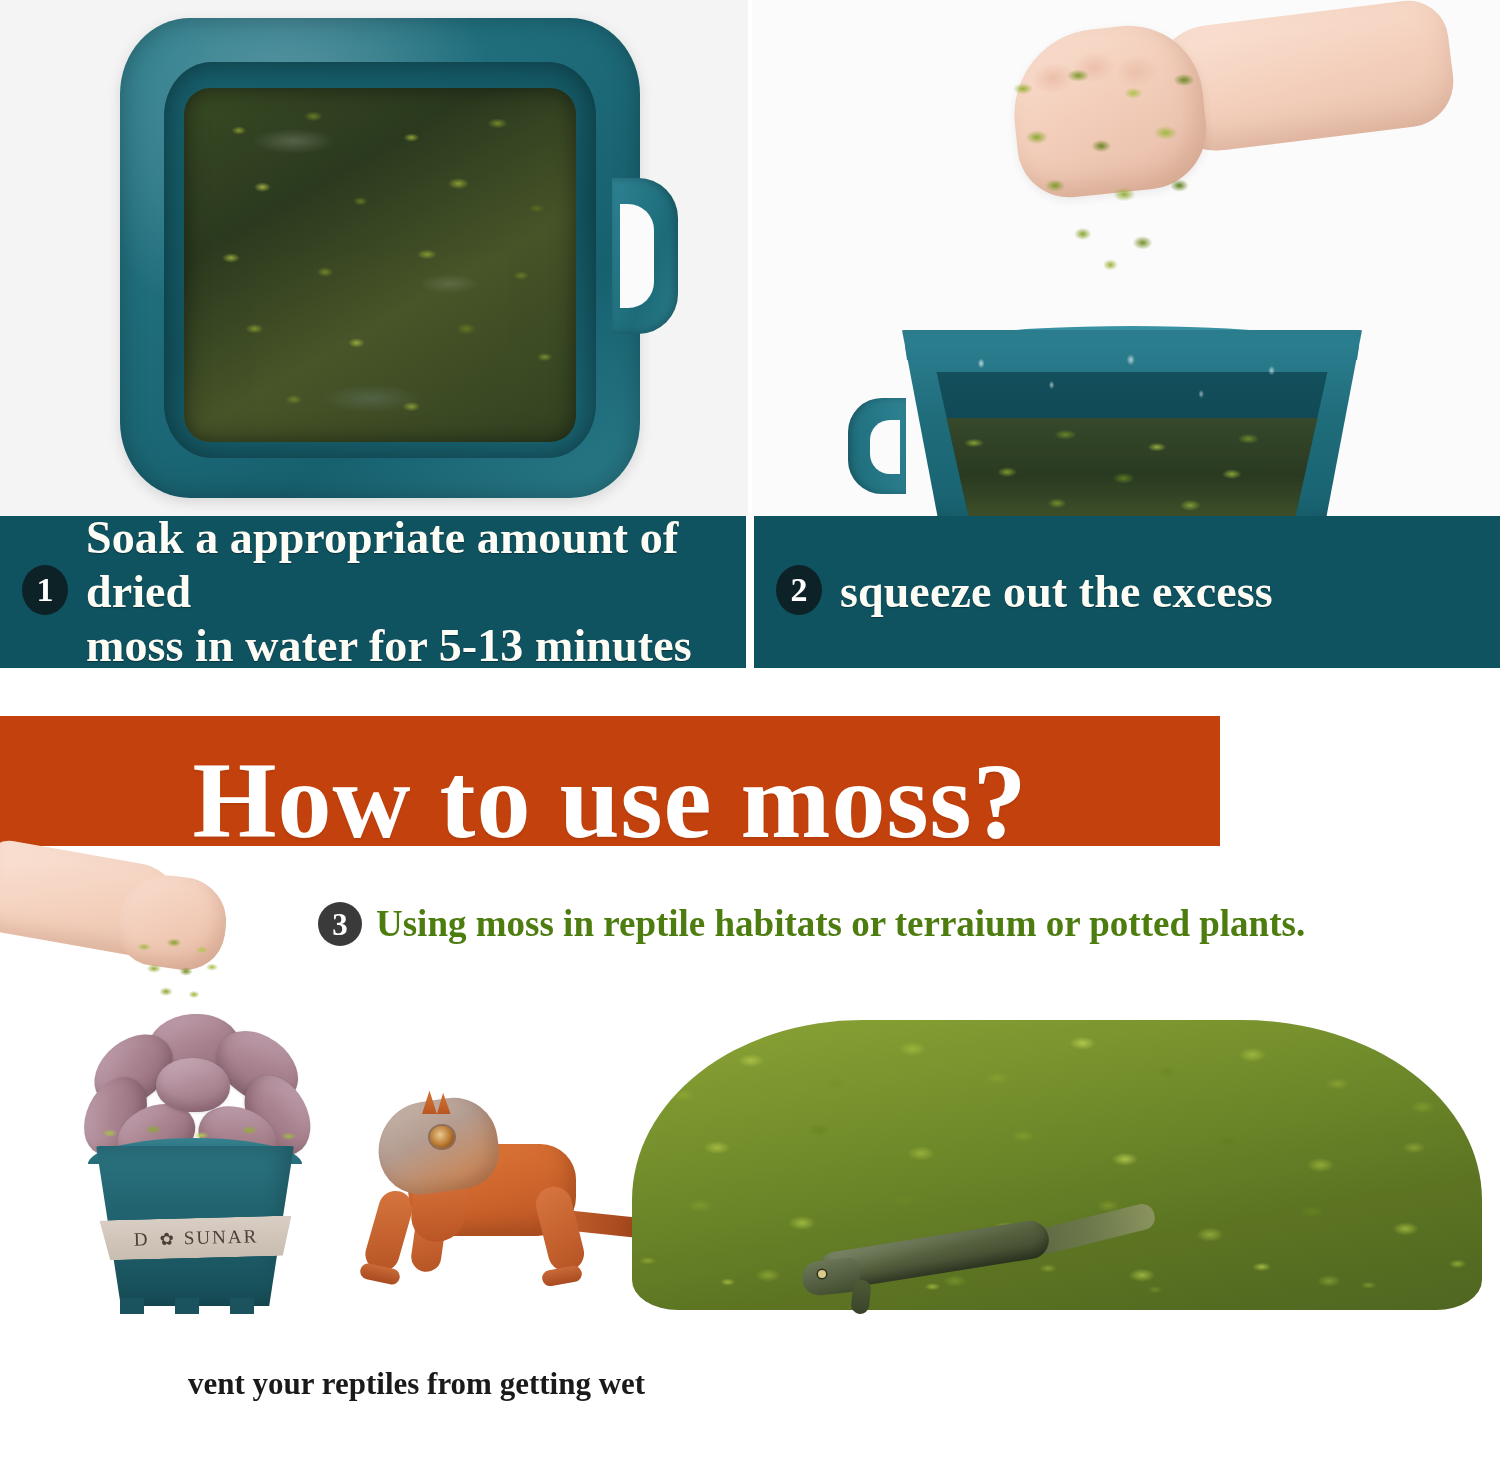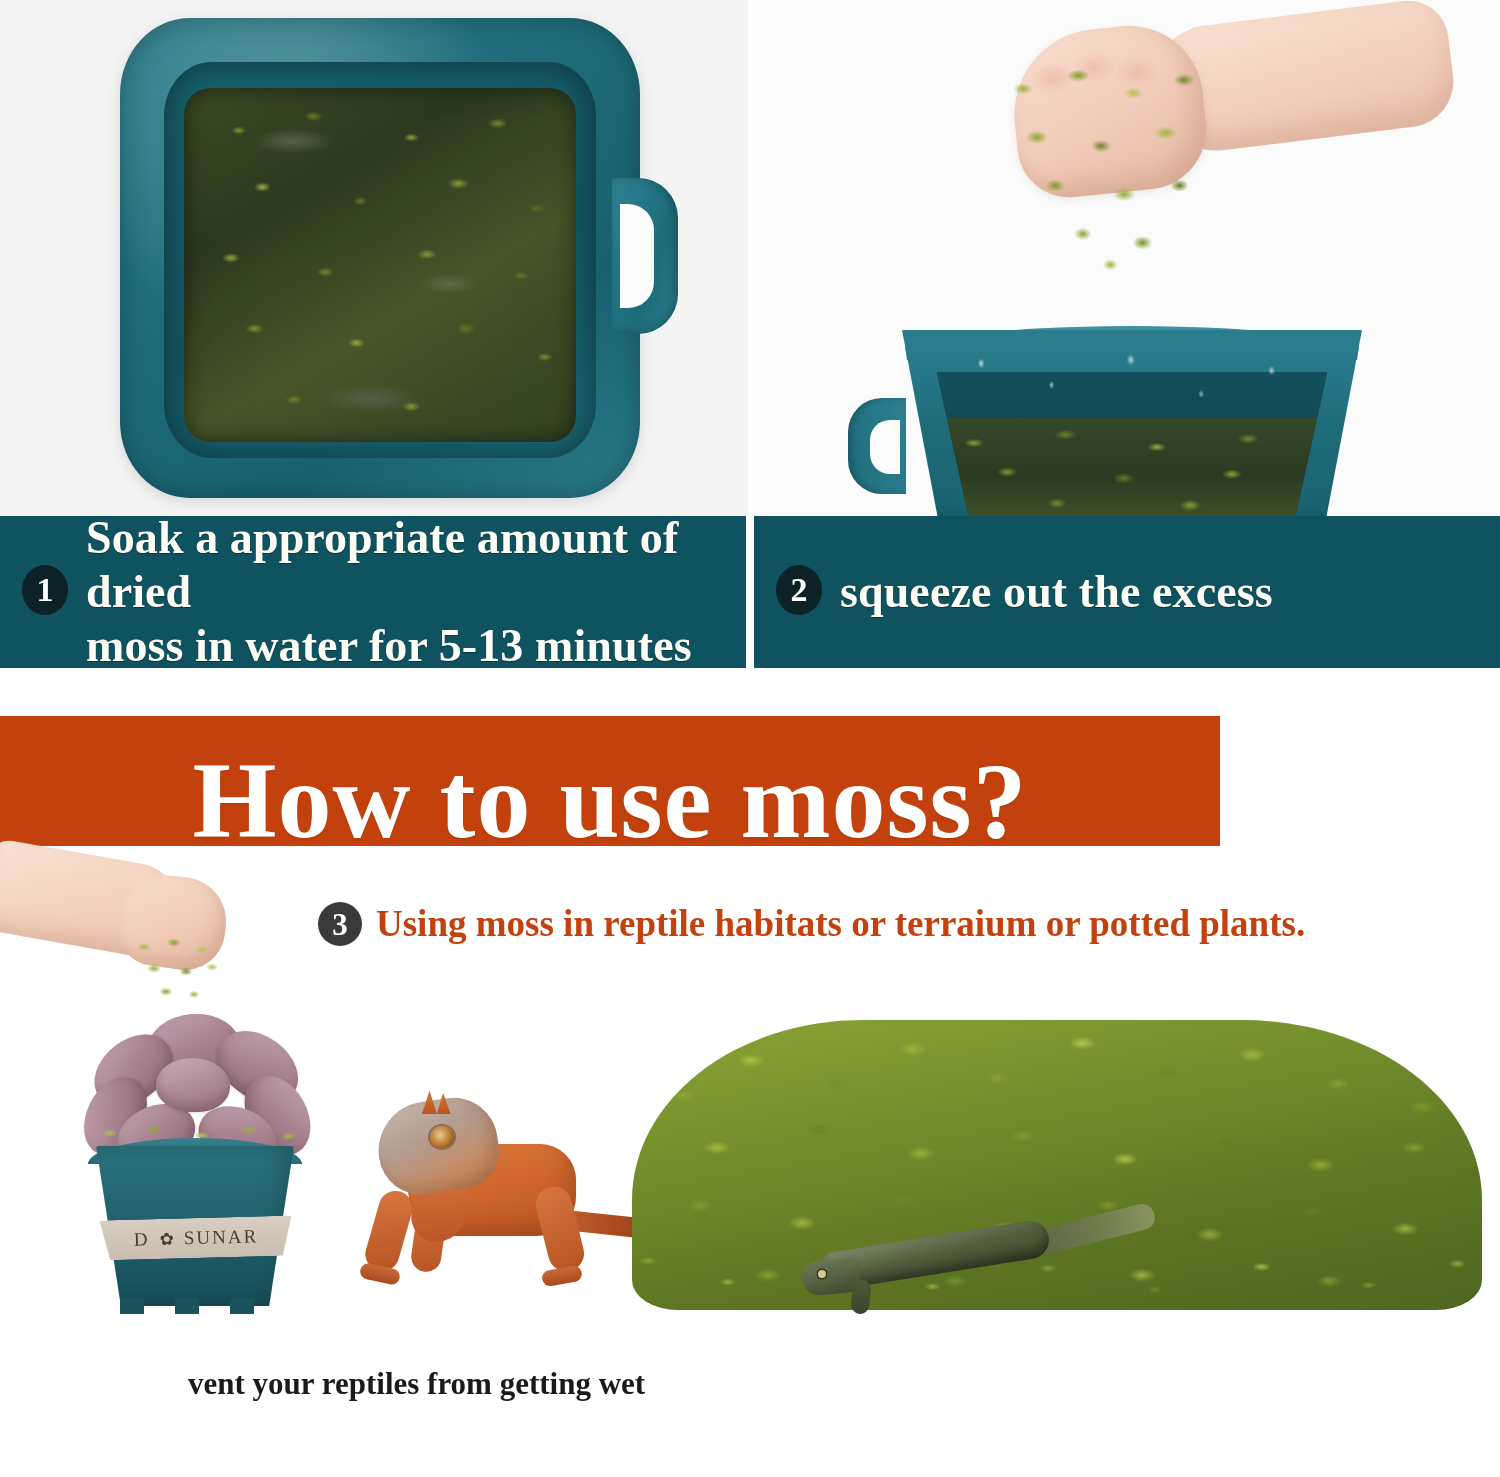--- a/index.html
+++ b/index.html
@@ -219,21 +219,21 @@
     display:flex; align-items:center;
   }
   .badge3 {
     flex:0 0 auto; width:44px; height:44px; border-radius:50%;
     background:#3a3a3a; color:#ffffff;
     display:flex; align-items:center; justify-content:center;
     font-size:31px; font-weight:bold; line-height:1;
     font-family:"Liberation Serif", serif; margin-right:14px;
   }
   .step3-text {
-    color:#c2410c; font-size:37px; font-weight:bold; line-height:1.1;
+    color:#4d7c0f; font-size:37px; font-weight:bold; line-height:1.1;
     font-family:"Liberation Serif", serif;
   }
 
   
   .drop-arm {
     position:absolute; left:-18px; top:8px; width:200px; height:92px;
     border-radius:26px 58px 54px 30px;
     background:linear-gradient(160deg,#fbe3d6 0%,#f3cfbb 60%,#e7bfa9 100%);
     transform:rotate(10deg);
     box-shadow: inset 0 -9px 18px rgba(190,140,115,.3);

